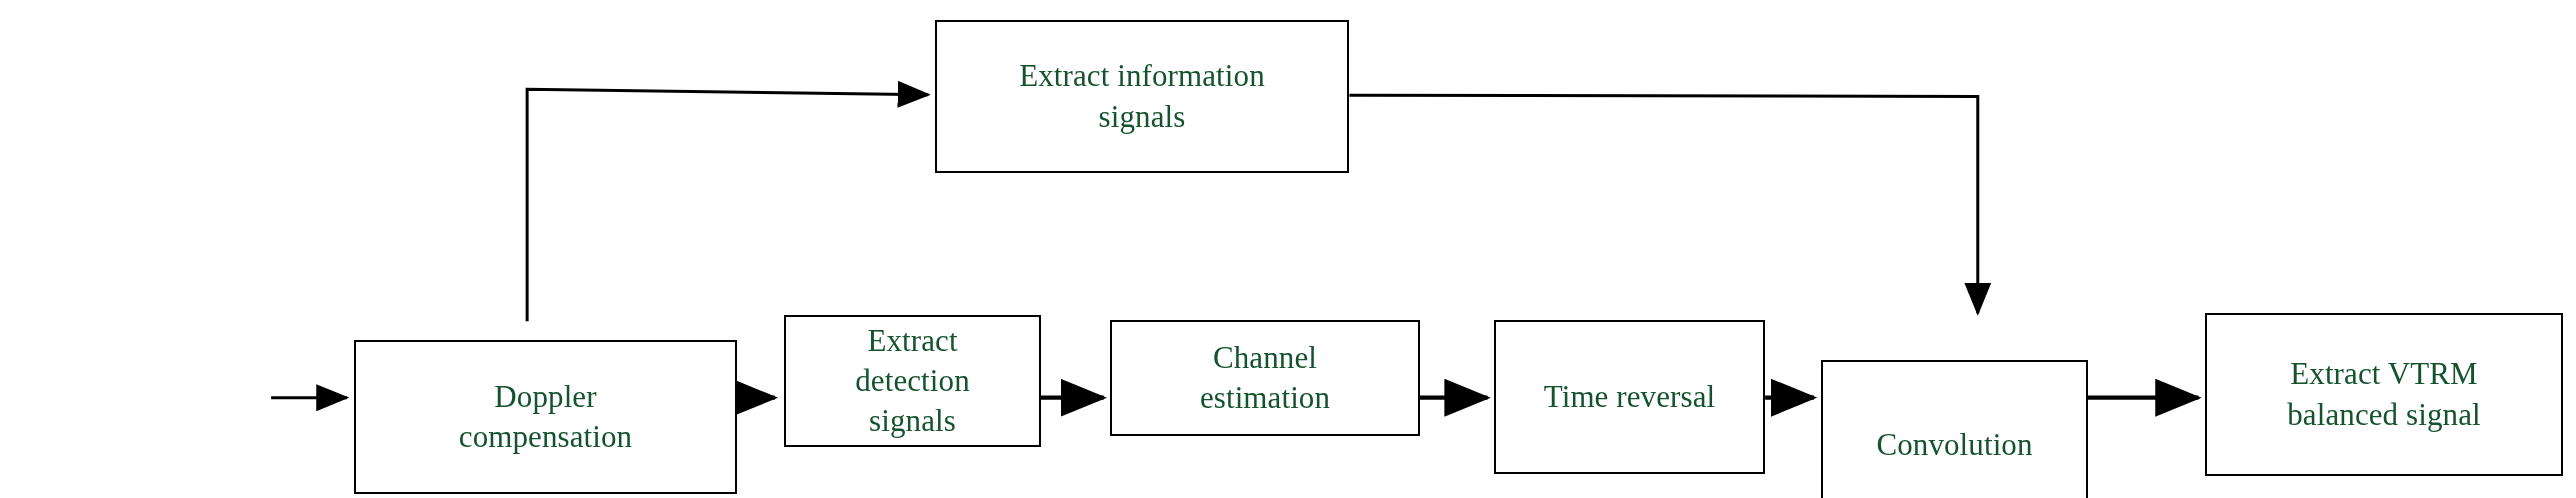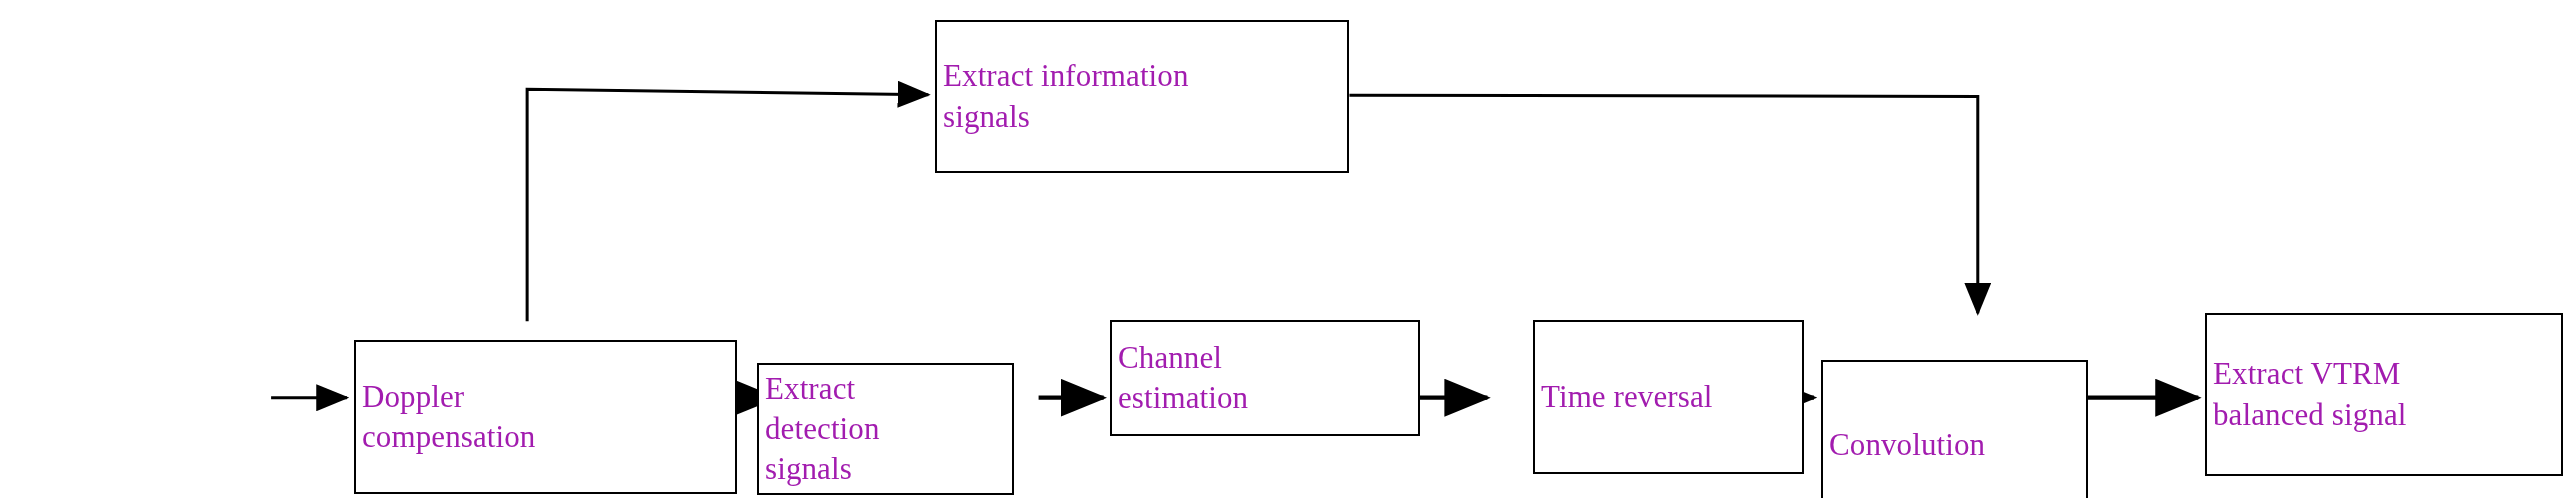--- a/index.html
+++ b/index.html
@@ -27,21 +27,22 @@
     pointer-events: none;
   }
   .node {
     position: absolute;
     box-sizing: border-box;
     border: 2.4px solid #000000;
     background: #ffffff;
     display: flex;
     align-items: center;
     justify-content: center;
-    color: #a21caf;
+    text-align: center;
+    color: #14532d;
     font-family: "Liberation Serif", "DejaVu Serif", serif;
     font-size: 31px;
     line-height: 1.30;
     letter-spacing: 0.1px;
     z-index: 2;
   }
   .node .label {
     display: block;
     width: 100%;
     padding: 0 6px;
@@ -92,32 +93,32 @@
       <path d="M2240,158 L3283,160 L3283,520" stroke="#000000" stroke-width="5" fill="none" marker-end="url(#ah)"></path>
     </g>
   </svg>
 
 
   <div class="node" style="left:354px; top:321px; width:383px; height:154px;margin-top:19px;">
     <span class="label">Doppler
 compensation</span>
   </div>
 
-  <div class="node" style="left:757px; top:315px; width:257px; height:132px;margin-top:48px;">
+  <div class="node" style="left:784px; top:315px; width:257px; height:132px;">
     <span class="label">Extract
 detection
 signals</span>
   </div>
 
   <div class="node" style="left:1110px; top:320px; width:310px; height:116px;">
     <span class="label">Channel
 estimation</span>
   </div>
 
-  <div class="node" style="left:1494px; top:320px; width:271px; height:154px;margin-left:39px;">
+  <div class="node" style="left:1494px; top:320px; width:271px; height:154px;">
     <span class="label">Time reversal</span>
   </div>
 
   <div class="node" style="left:1821px; top:320px; width:267px; height:171px;margin-top:40px;">
     <span class="label">Convolution</span>
   </div>
 
   <div class="node" style="left:2205px; top:313px; width:358px; height:163px;">
     <span class="label">Extract VTRM
 balanced signal</span>

